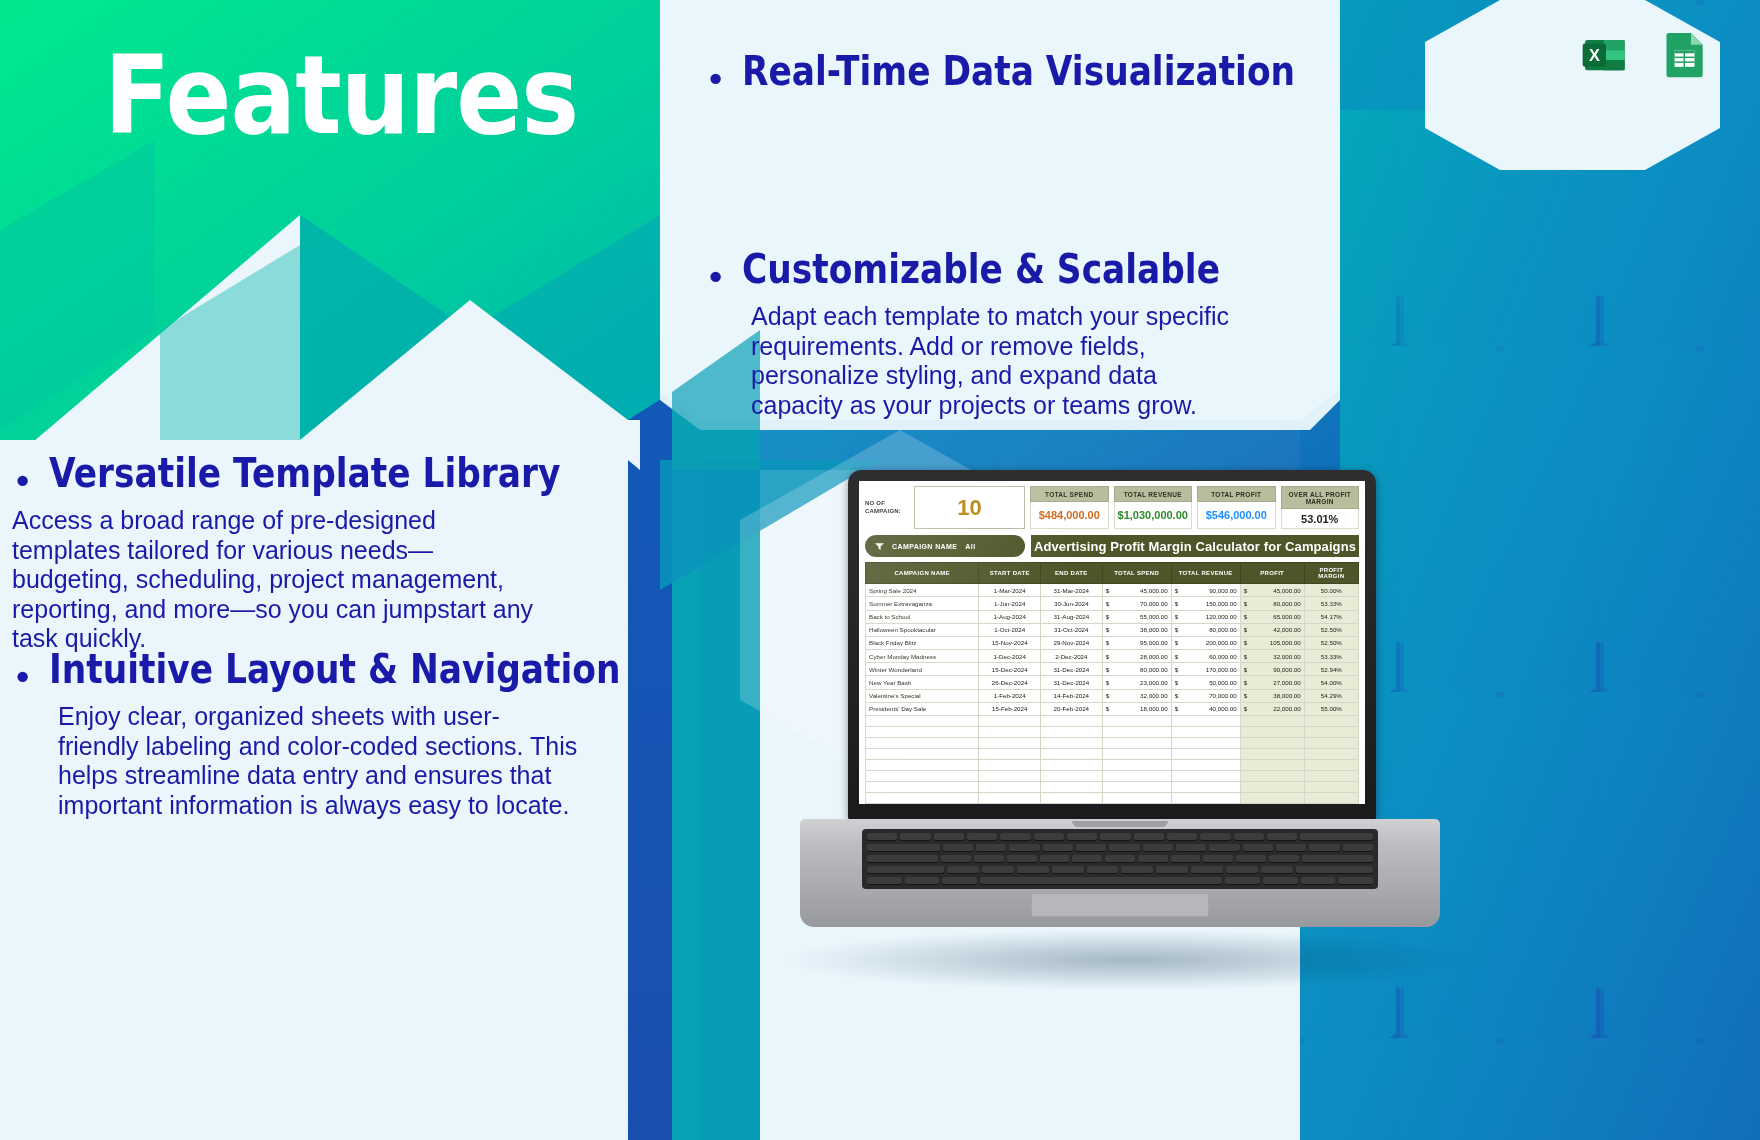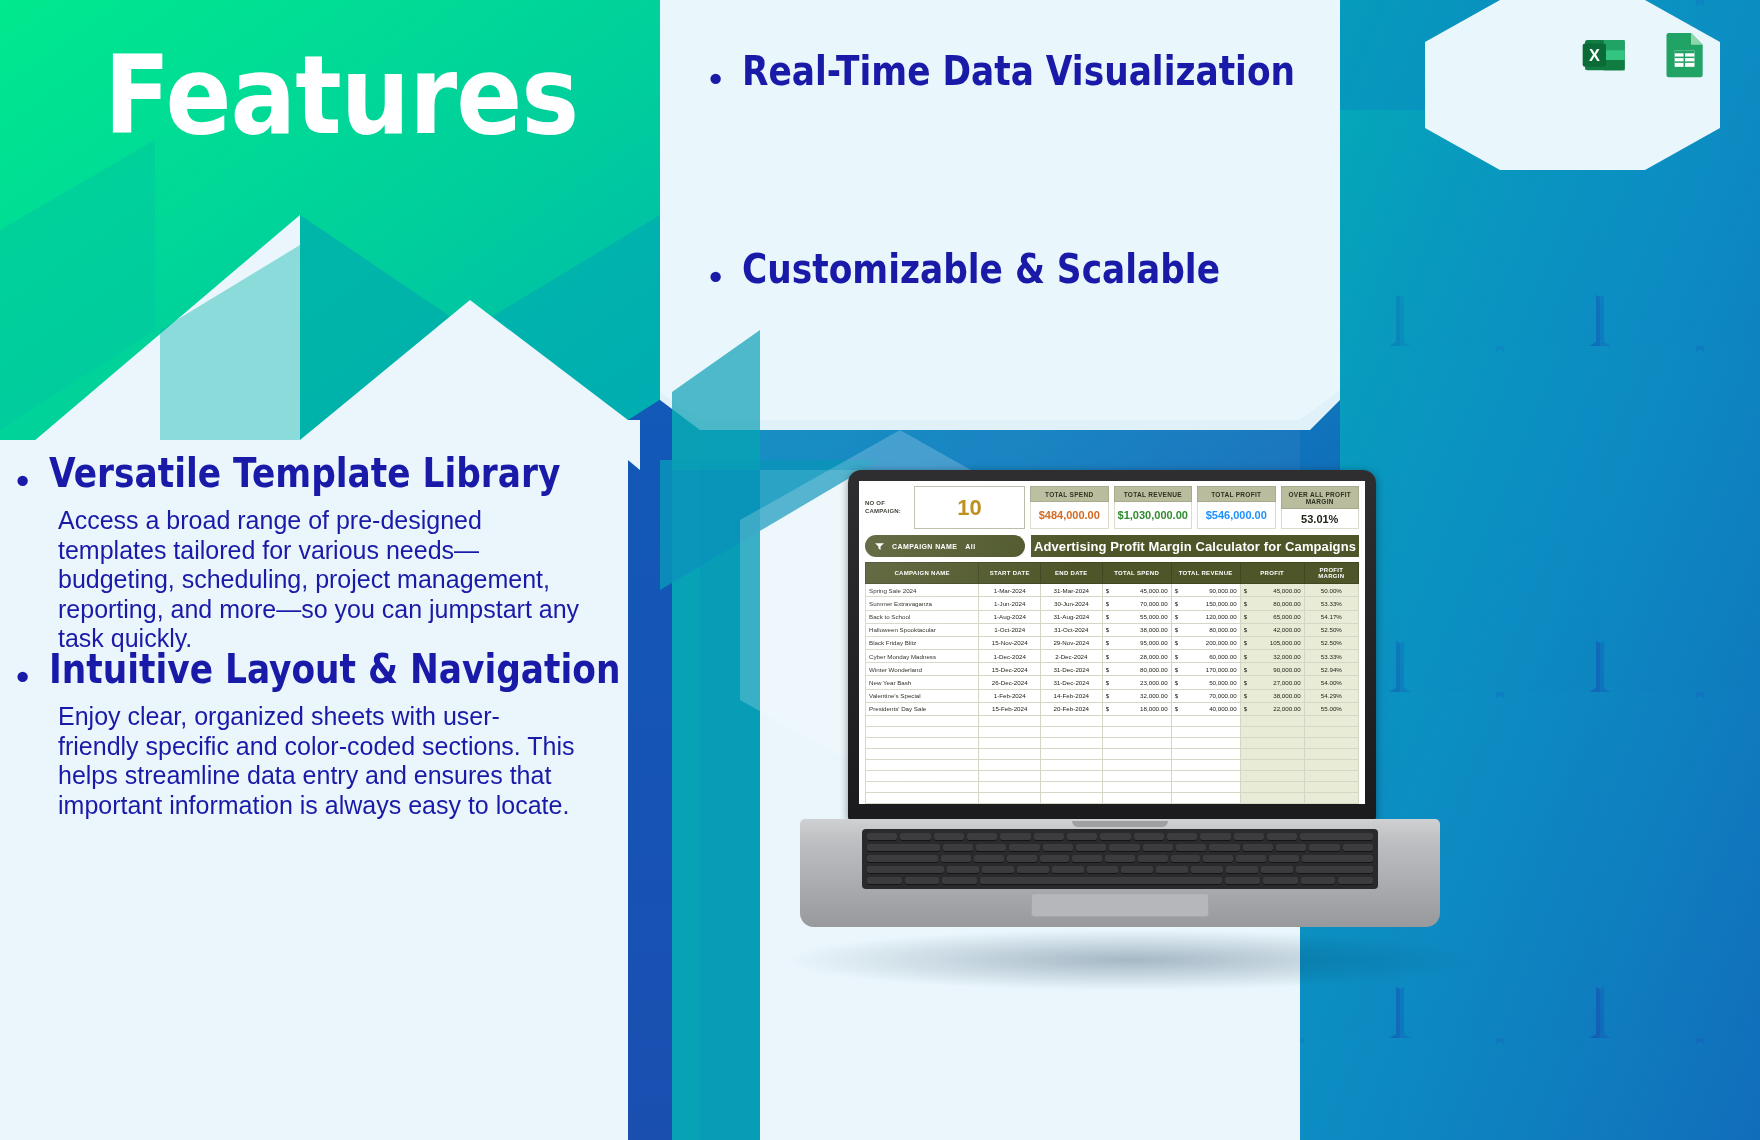--- a/index.html
+++ b/index.html
@@ -66,21 +66,21 @@
 
   
   #blk-realtime { left:705px; top:50px; width:600px; }
   #blk-realtime .feat-body { margin-left:46px; margin-top:6px; width:500px; }
 
   #blk-custom { left:705px; top:248px; width:600px; }
   #blk-custom .feat-body { margin-left:46px; margin-top:6px; width:500px; }
 
   
   #blk-versatile { left:12px; top:452px; width:600px; }
-  #blk-versatile .feat-body { margin-left:46px; margin-top:6px; width:530px; }
+  #blk-versatile .feat-body { margin-top:6px; width:530px; }
 
   #blk-intuitive { left:12px; top:648px; width:620px; }
   #blk-intuitive .feat-body { margin-left:46px; margin-top:6px; width:520px; }
 
   
   #app-icons {
     position:absolute;
     right:48px; top:26px;
     display:flex; gap:22px;
     z-index:40;
@@ -363,36 +363,37 @@
       <span class="feat-bullet">•</span>
       <span class="feat-title">Real-Time Data Visualization</span>
     </div>
   </div>
 
   <div class="feature-block" id="blk-custom">
     <div class="feat-head">
       <span class="feat-bullet">•</span>
       <span class="feat-title">Customizable &amp; Scalable</span>
     </div>
+    <div class="feat-body">Adapt each template to match your specific requirements. Add or remove fields, personalize styling, and expand data capacity as your projects or teams grow.</div>
   </div>
 
   <div class="feature-block" id="blk-versatile">
     <div class="feat-head">
       <span class="feat-bullet">•</span>
       <span class="feat-title">Versatile Template Library</span>
     </div>
     <div class="feat-body">Access a broad range of pre-designed templates tailored for various needs—budgeting, scheduling, project management, reporting, and more—so you can jumpstart any task quickly.</div>
   </div>
 
   <div class="feature-block" id="blk-intuitive">
     <div class="feat-head">
       <span class="feat-bullet">•</span>
       <span class="feat-title">Intuitive Layout &amp; Navigation</span>
     </div>
-    <div class="feat-body">Enjoy clear, organized sheets with user-friendly specific and color-coded sections. This helps streamline data entry and ensures that important information is always easy to locate.</div>
+    <div class="feat-body">Enjoy clear, organized sheets with user-friendly labeling and color-coded sections. This helps streamline data entry and ensures that important information is always easy to locate.</div>
   </div>
 
   <div id="laptop-shadow"></div>
   <div id="laptop">
 
     <div class="lid">
       <div class="screen">
 
         <div class="sheet">
 

